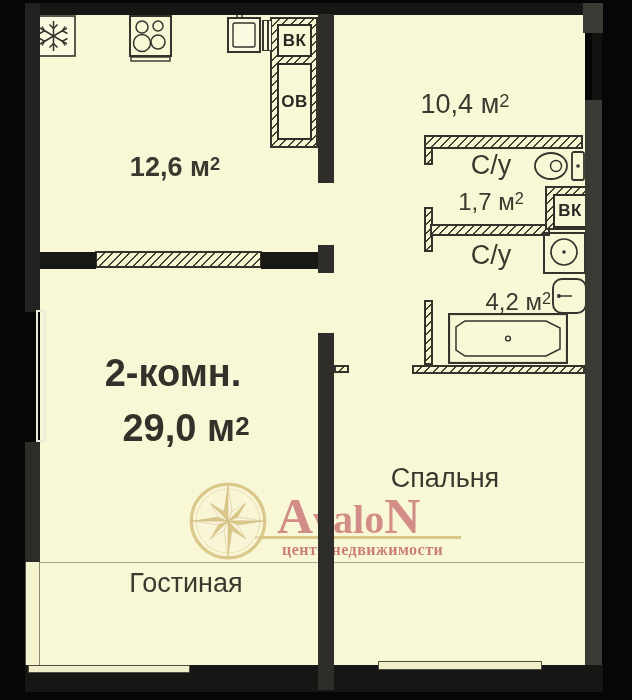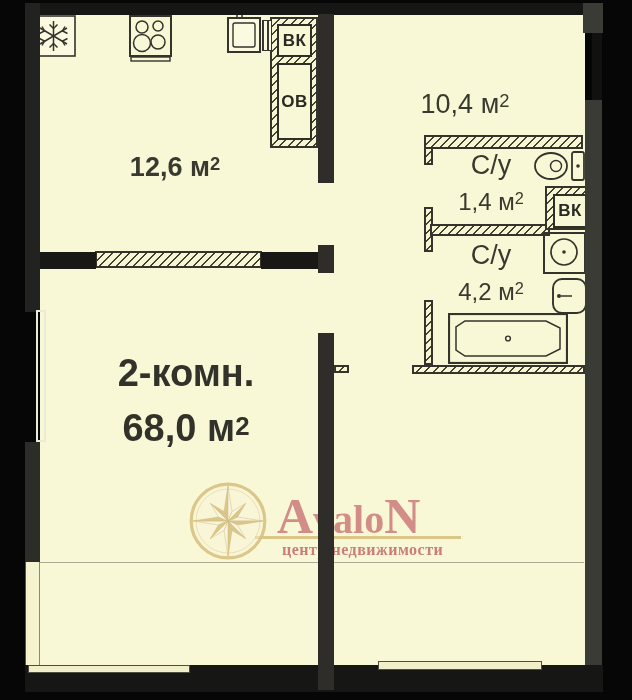--- a/index.html
+++ b/index.html
@@ -184,23 +184,25 @@
 
   <div class="abs wc z4" style="left:318px;top:14px;width:16px;height:169px;"></div>
   <div class="abs wc z4" style="left:318px;top:245px;width:16px;height:28px;"></div>
   <div class="abs wc z4" style="left:318px;top:333px;width:16px;height:357px;"></div>
 
   <div class="abs lbl n27" style="left:95px;top:152px;width:160px;font-weight:bold;"><span>12,6</span>&nbsp;<span>м</span><sup class="sq">2</sup></div>
 
   <div class="abs lbl n27" style="left:385px;top:57px;width:160px;margin-top:32px;"><span>10,4</span>&nbsp;<span>м</span><sup class="sq">2</sup></div>
 
   <div class="abs lbl n27" style="left:431px;top:150px;width:120px;">С/у</div>
-  <div class="abs lbl n24" style="left:431px;top:188px;width:120px;"><span>1,4</span>&nbsp;<span>м</span><sup class="sq">2</sup></div>
+  <div class="abs lbl n24" style="left:431px;top:188px;width:120px;"><span>1,7</span>&nbsp;<span>м</span><sup class="sq">2</sup></div>
 
   <div class="abs lbl n27" style="left:431px;top:240px;width:120px;">С/у</div>
-  <div class="abs lbl n24" style="left:431px;top:278px;width:120px;"><span>4,2</span>&nbsp;<span>м</span><sup class="sq">2</sup></div>
-
-
-
-  <div class="abs lbl big" style="left:66px;top:352px;width:240px;">2-комн.</div>
-  <div class="abs lbl big" style="left:66px;top:407px;width:240px;"><span>68,0</span>&nbsp;<span>м</span><sup class="sq">2</sup></div>
+  <div class="abs lbl n24" style="left:431px;top:288px;width:120px;text-align:right;"><span>4,2</span>&nbsp;<span>м</span><sup class="sq">2</sup></div>
+
+  <div class="abs lbl n27" style="left:365px;top:463px;width:160px;">Спальня</div>
+
+  <div class="abs lbl n27" style="left:106px;top:568px;width:160px;">Гостиная</div>
+
+  <div class="abs lbl big" style="left:53px;top:352px;width:240px;">2-комн.</div>
+  <div class="abs lbl big" style="left:66px;top:407px;width:240px;"><span>29,0</span>&nbsp;<span>м</span><sup class="sq">2</sup></div>
 
 </div>
 
 </body></html>

